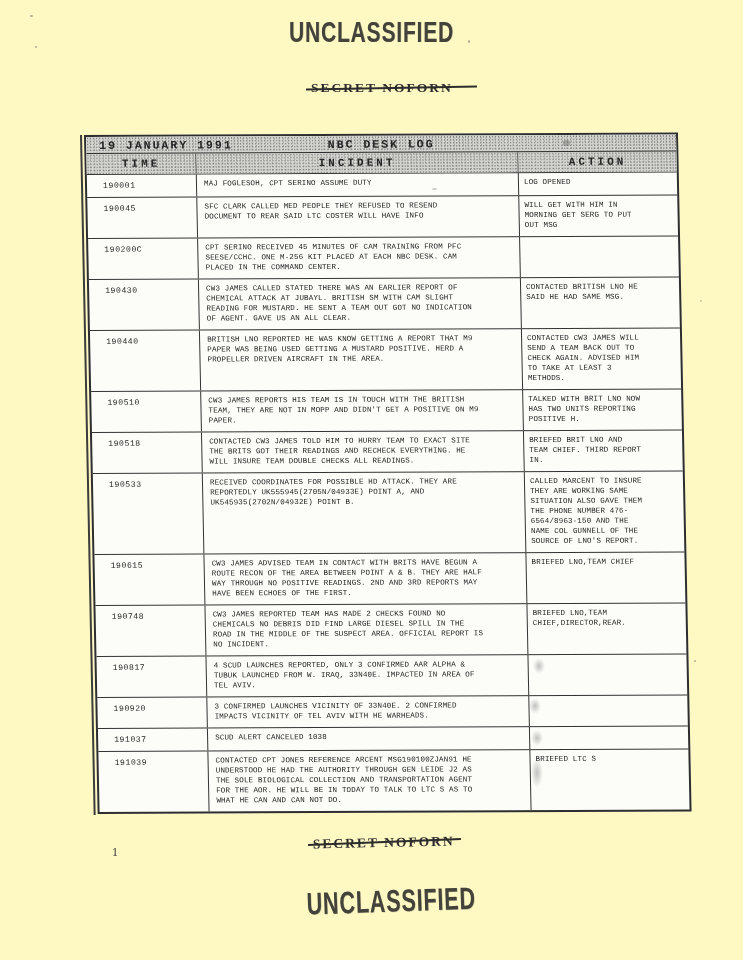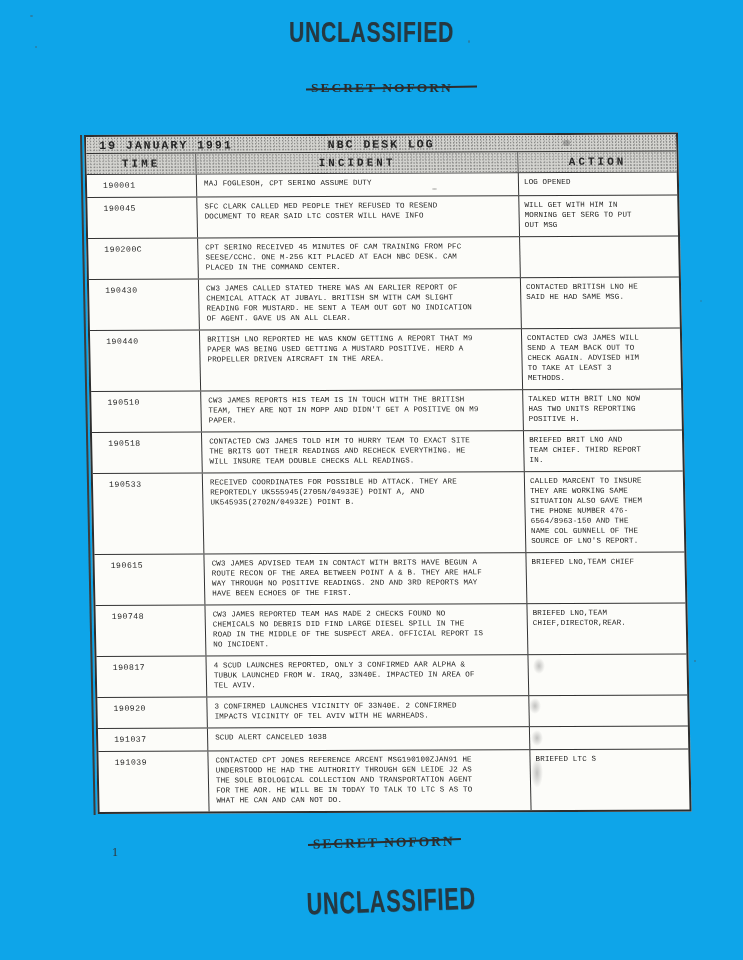--- a/index.html
+++ b/index.html
@@ -1,19 +1,19 @@
 <!DOCTYPE html>
 <html><head>
 <meta charset="utf-8">
 <style>
   html,body{margin:0;padding:0;background:#e9e9e5;}
   .page{
     position:relative;
     width:743px;height:960px;
-    background:#0ea5e9;
+    background:#fef9c3;
     font-family:"Liberation Mono",monospace;
     color:#242424;
     overflow:hidden;
   }
 
   
   .stamp{
     position:absolute;
     font-family:"Liberation Sans",sans-serif;
     font-weight:700;

